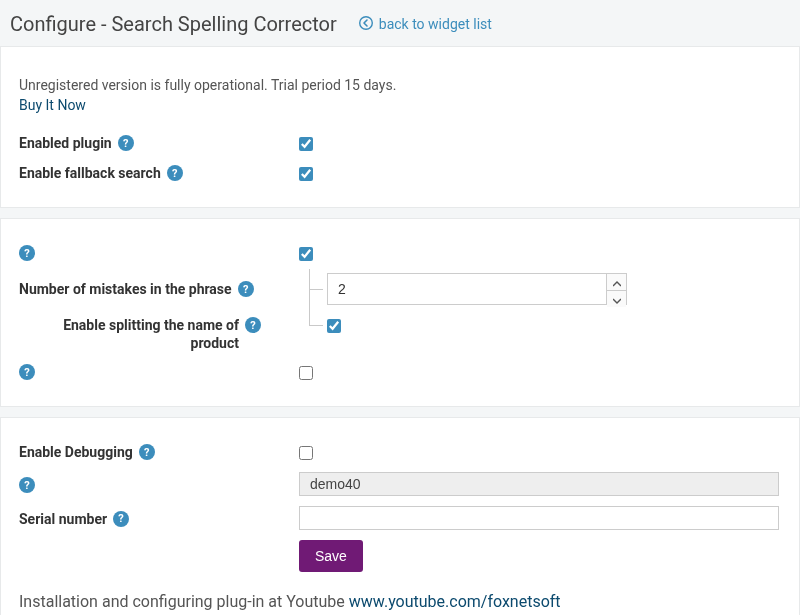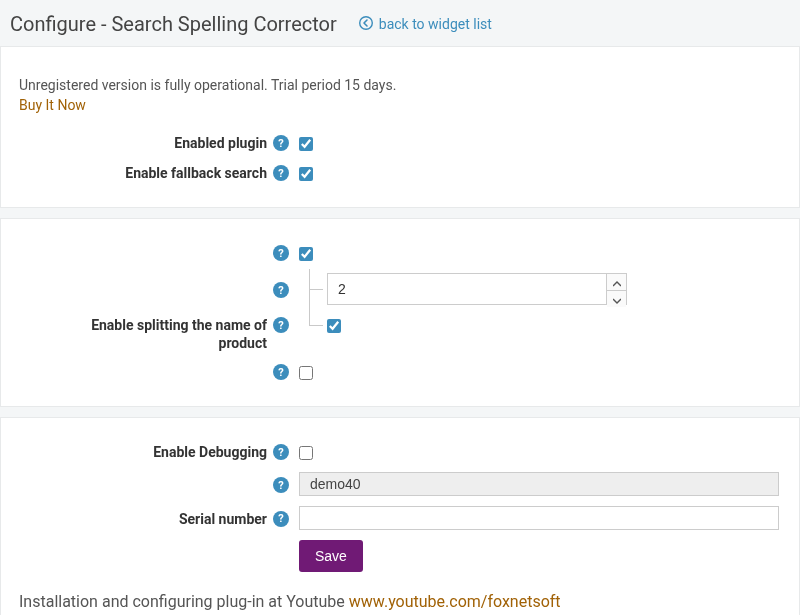--- a/index.html
+++ b/index.html
@@ -40,38 +40,37 @@
   .panel {
     background: #fff;
     border: 1px solid #e7e9ea;
     padding: 14px 18px 14px 18px;
     margin: 0 0 10px 0;
   }
   .trial-block .trial-text {
     color: #555;
     margin: 16px 0 4px 0;
   }
-  a.link { color: #a16207; text-decoration: none; margin-top: 40px; }
+  a.link { color: #0c4a6e; text-decoration: none; margin-top: 40px; }
 
   .form-row {
     display: flex;
     align-items: flex-start;
     margin: 10px 0;
   }
   .form-row.tall { align-items: center; }
   .label-col {
     width: 280px;
     min-width: 280px;
     text-align: right;
     padding-right: 10px;
     padding-top: 1px;
     font-weight: 700;
     color: #333;
     display: flex;
-    justify-content: flex-end;
     align-items: flex-start;
     gap: 6px;
   }
   .label-col .label-text {
     max-width: 220px;
     display: inline-block;
     line-height: 1.3;
     text-align: right;
   }
   .field-col {
@@ -242,20 +241,21 @@
       <div class="label-col">
         <span class="help-icon">?</span>
       </div>
       <div class="field-col">
         <input type="checkbox" checked="" style="">
       </div>
     </div>
 
     <div class="form-row tall">
       <div class="label-col">
+        <span class="label-text">Number of mistakes in the phrase</span>
         <span class="help-icon">?</span>
       </div>
       <div class="field-col tree-cell first cont">
         <div class="spinner">
           <input type="text" value="2" style="">
           <div class="spin-btns">
             <div class="sp">
               <span>
                 <svg viewBox="0 0 8 6">
                     <path d="M0 5 L4 1 L8 5" fill="none" stroke="#555" stroke-width="1.4"></path>

